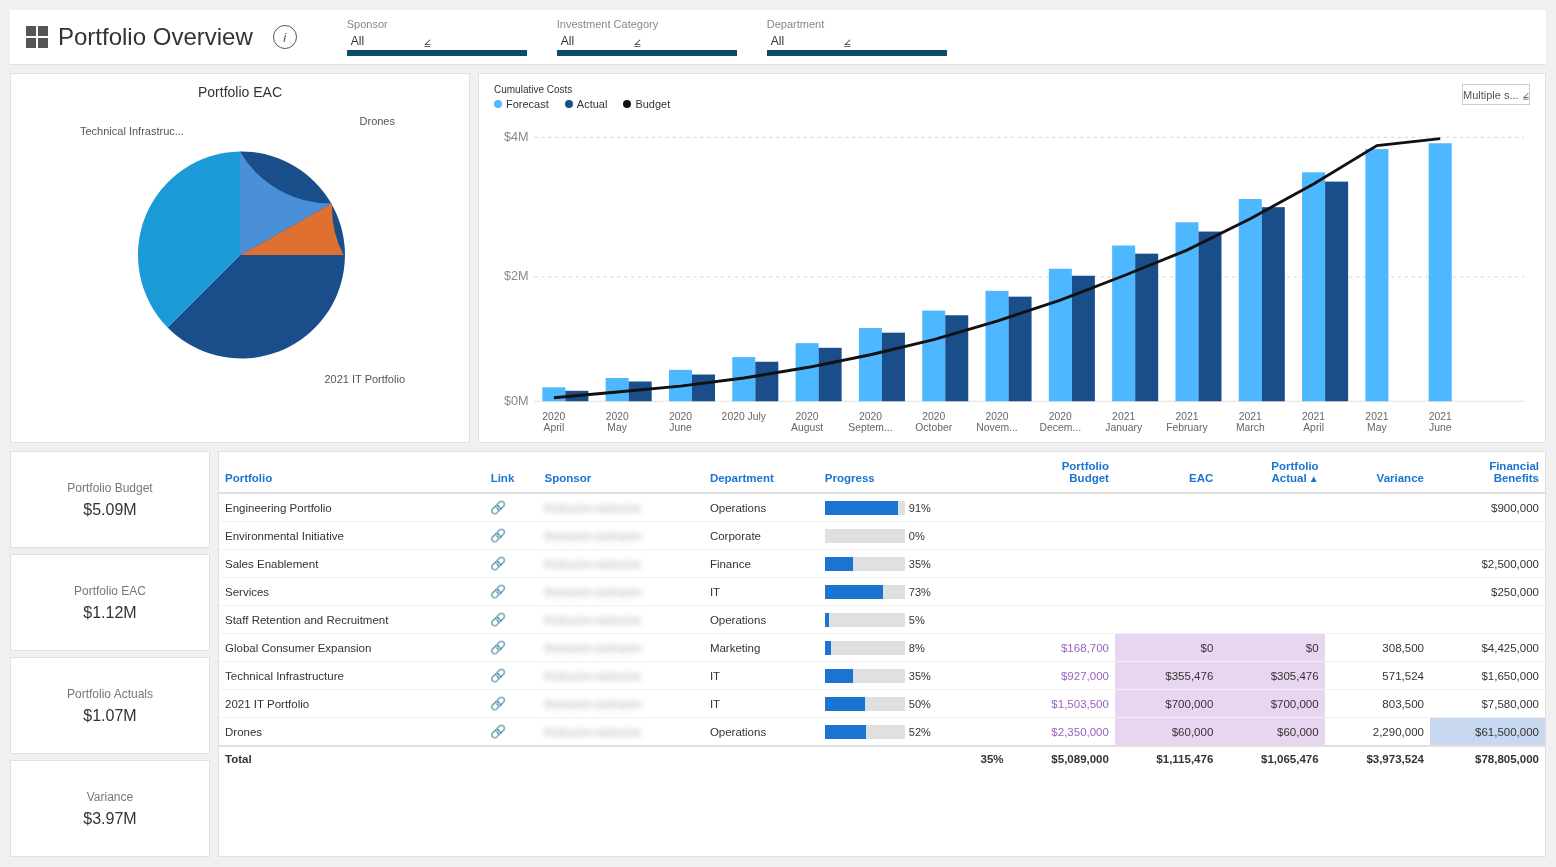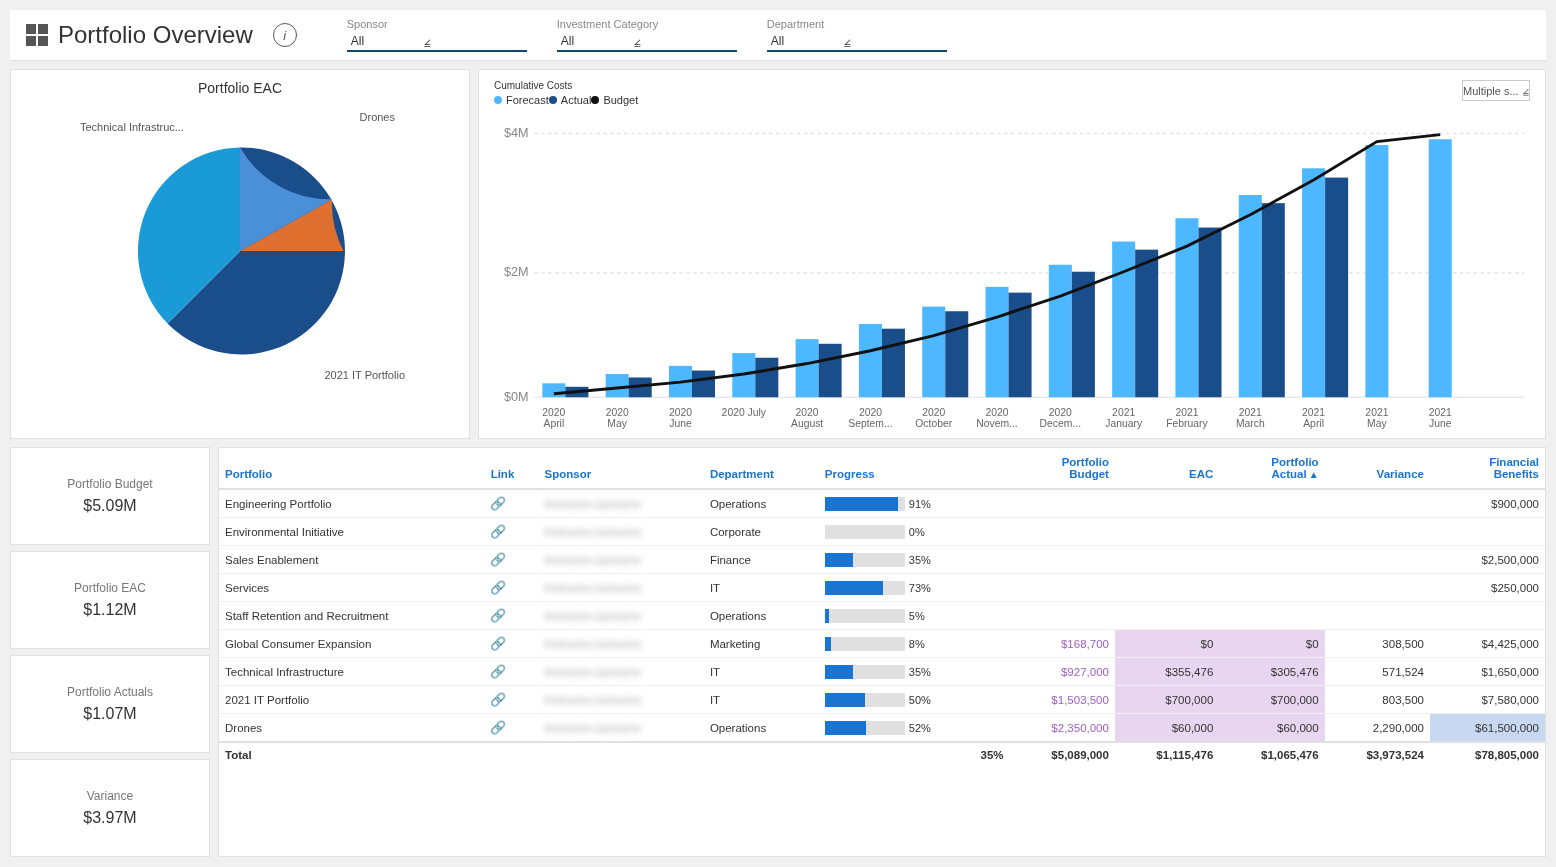--- a/index.html
+++ b/index.html
@@ -65,21 +65,21 @@
       gap: 2px;
     }
     .filter-label {
       font-size: 11px;
       color: #888;
     }
     .filter-select {
       display: flex;
       align-items: center;
       gap: 60px;
-      border-bottom: 2px solid #0c4a6e;
+      border-bottom: 6px solid #0c4a6e;
       padding: 2px 4px;
       cursor: pointer;
       min-width: 180px;
     }
     .filter-select span {
       font-size: 12px;
       color: #333;
     }
     .filter-chevron {
       font-size: 10px;
@@ -126,21 +126,21 @@
       align-items: flex-start;
       margin-bottom: 5px;
     }
     .costs-title {
       font-size: 10px;
       font-weight: 400;
       color: #333;
     }
     .legend {
       display: flex;
-      gap: 0;
+      gap: 16px;
       font-size: 11px;
       margin-top: 3px;
     }
     .legend-item {
       display: flex;
       align-items: center;
       gap: 4px;
     }
     .legend-dot {
       width: 8px; height: 8px;

